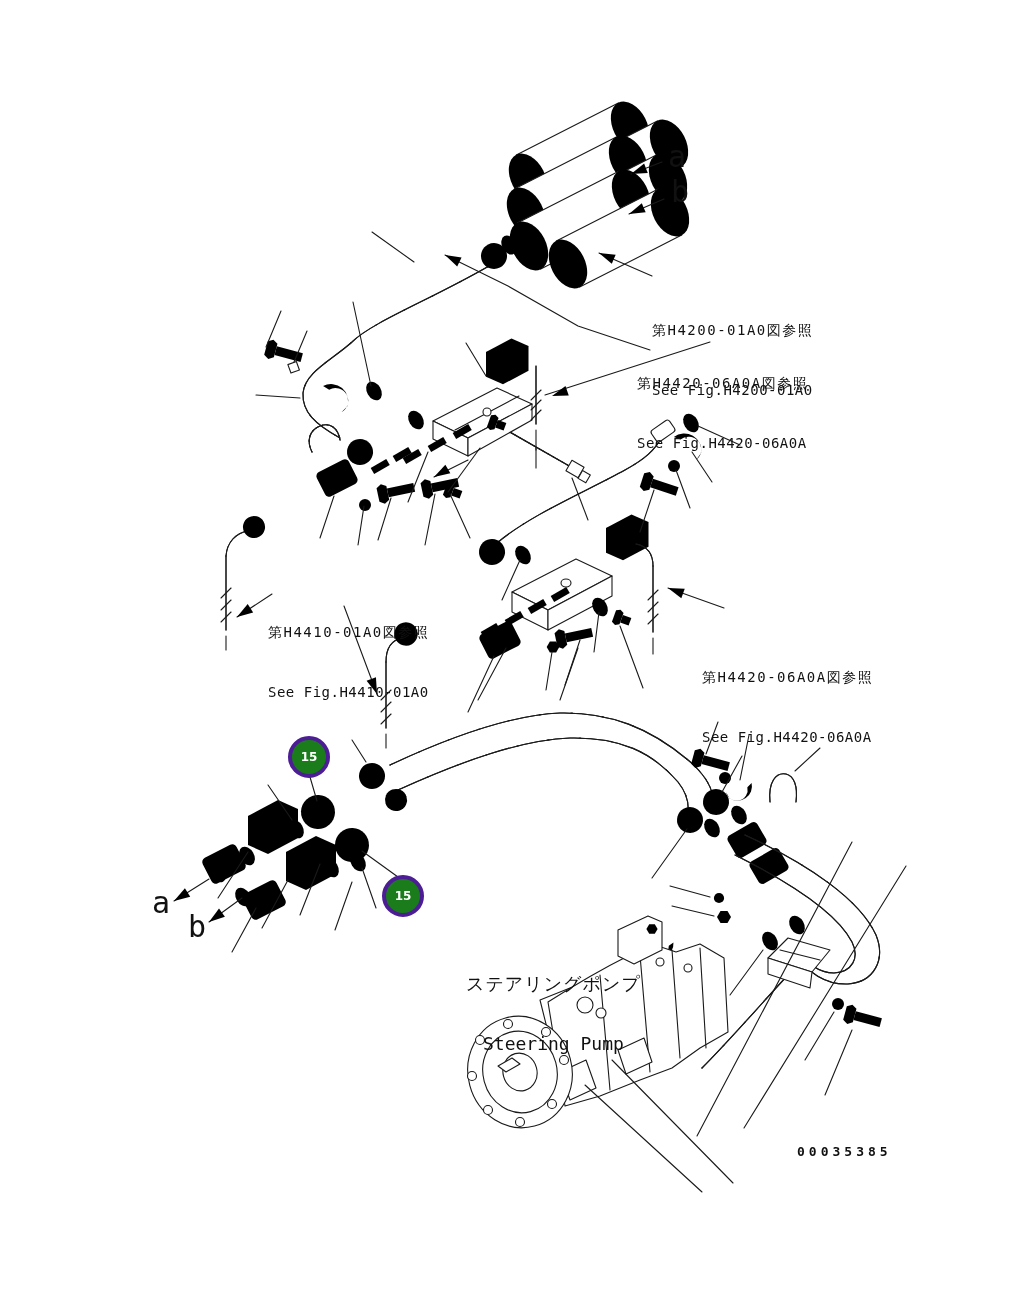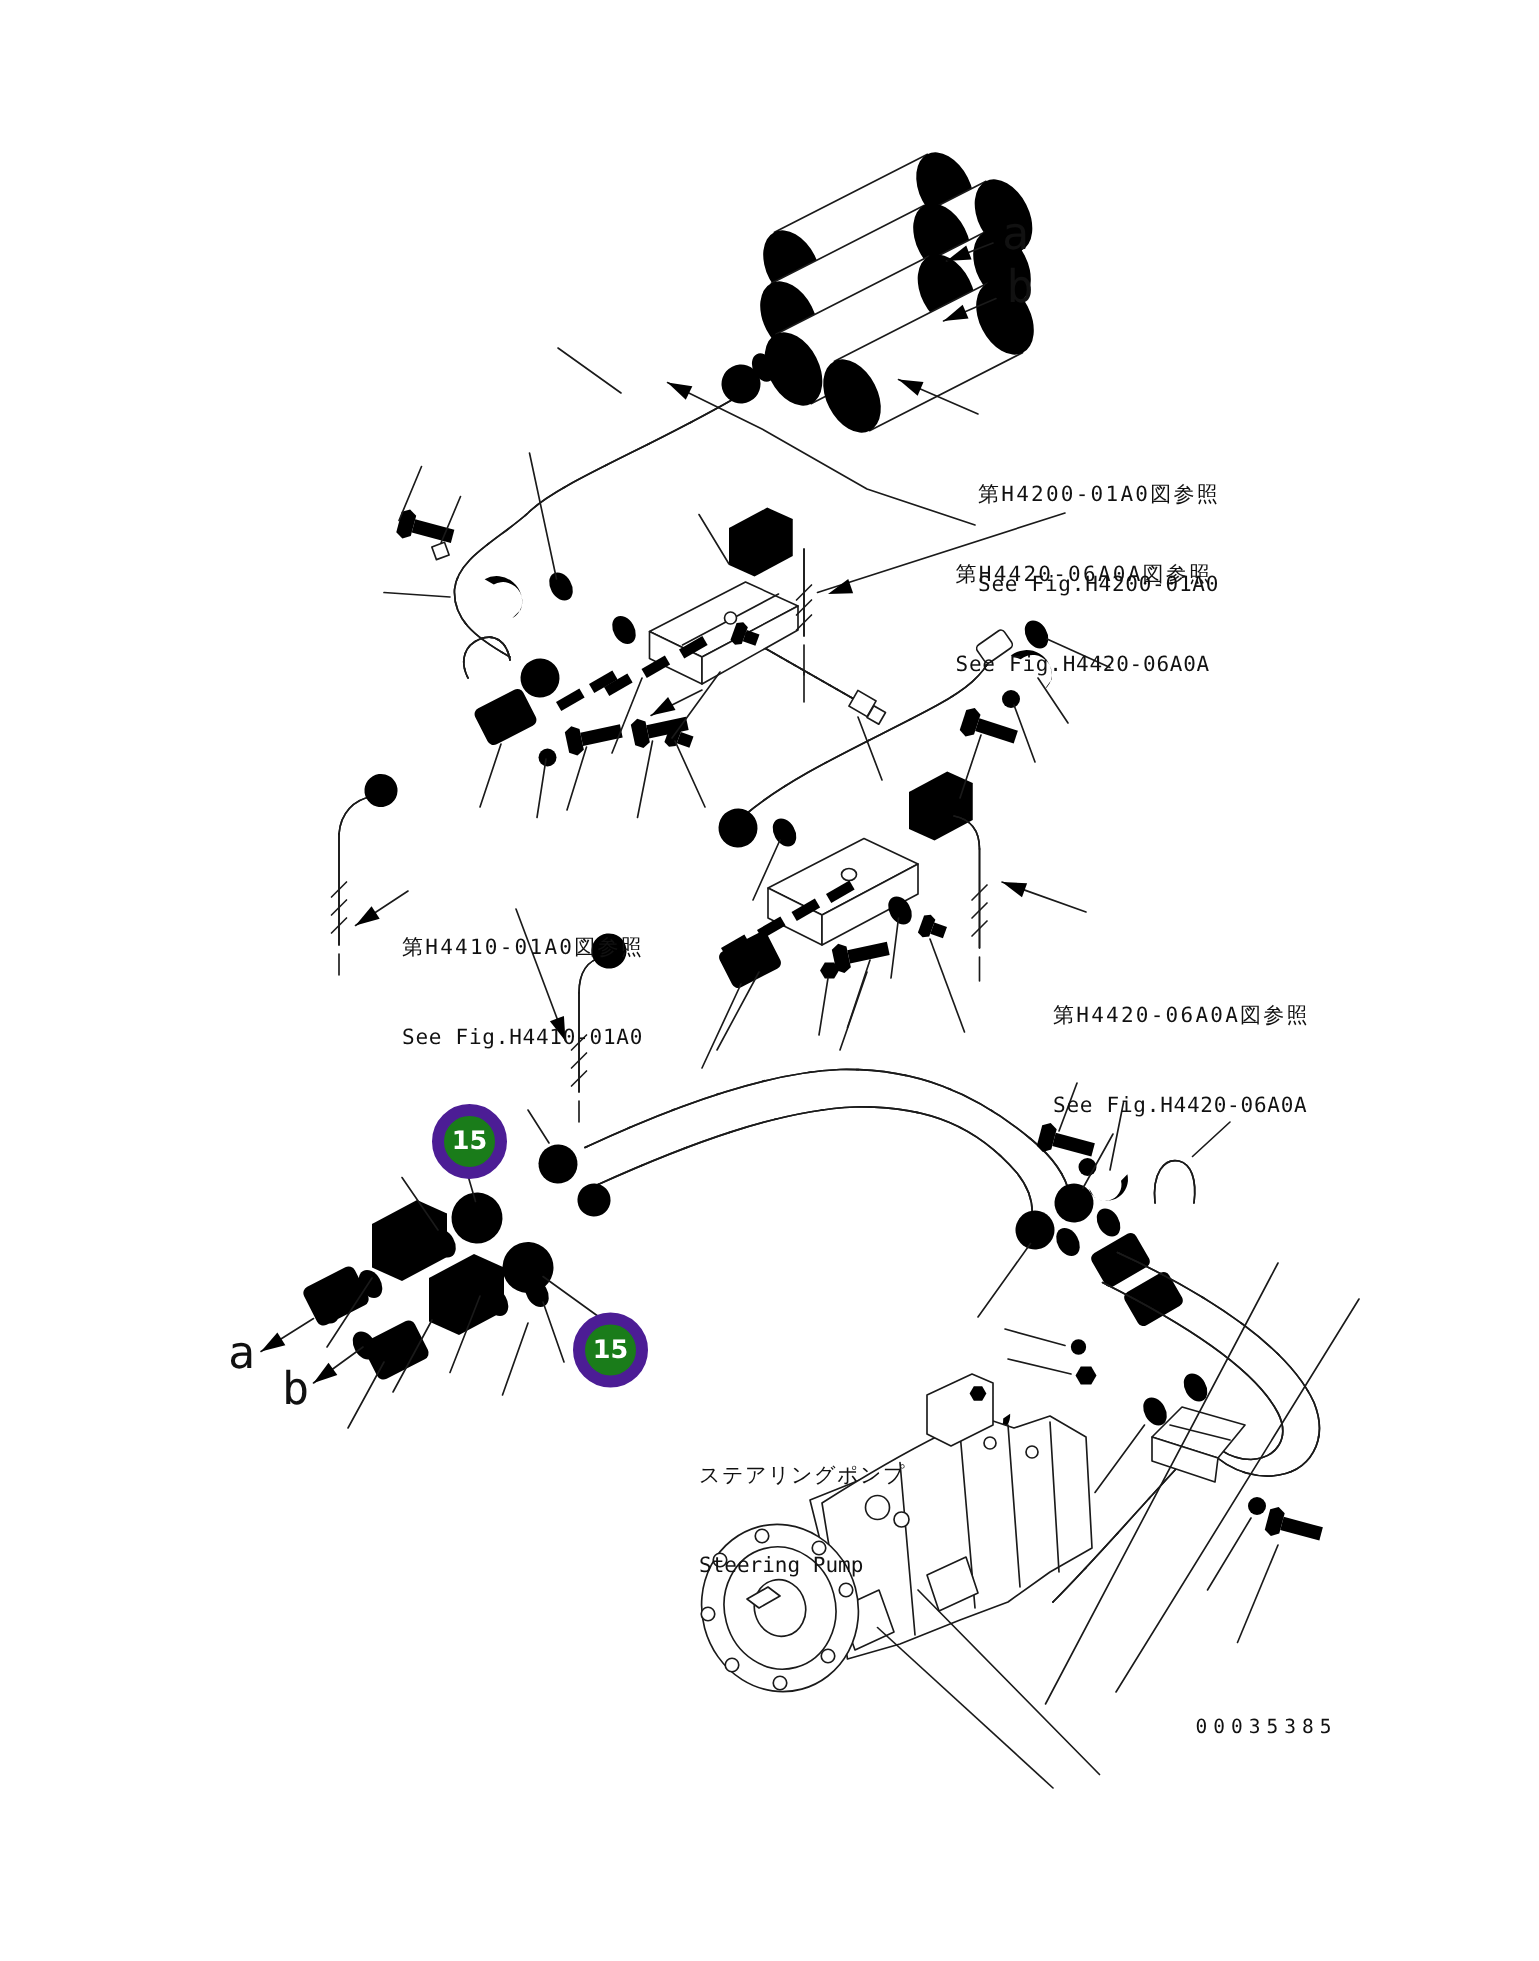--- a/index.html
+++ b/index.html
@@ -16,26 +16,26 @@
   .tubeIs{stroke:#ffffff;stroke-width:6.6;fill:none;stroke-linecap:round;}
   .seg{stroke:#1a1a1a;stroke-width:10.5;fill:none;stroke-dasharray:1.6 30;}
   .segs{stroke:#1a1a1a;stroke-width:6;fill:none;stroke-dasharray:1.4 4;}
   .ld{stroke:#1a1a1a;stroke-width:1;fill:none;}
   .tick{stroke:#1a1a1a;stroke-width:0.9;}
   
   .ref{position:absolute;font-size:14px;line-height:20px;white-space:pre;}
   .ref .jp{letter-spacing:1.5px;margin-top:17px;}
   .ref .en{letter-spacing:0.5px;}
   .viewletter{position:absolute;font-size:30px;line-height:30px;font-weight:400;}
-  .pumplabel{position:absolute;font-size:14px;line-height:20px;white-space:pre;}
+  .pumplabel{position:absolute;font-size:18px;line-height:20px;white-space:pre;text-align:center;}
   .pumplabel .jp{letter-spacing:1px;}
-  .drawnum{position:absolute;font-size:13px;letter-spacing:4px;}
+  .drawnum{position:absolute;font-size:13px;letter-spacing:4px;font-weight:bold;}
   .callout{position:absolute;width:34px;height:34px;border-radius:50%;
-           background:#1a7c1a;border:8px solid #4c1d95;display:flex;align-items:center;
-           justify-content:center;color:#fff;font-size:17px;font-weight:600;
+           background:#1a7c1a;border:4px solid #4c1d95;display:flex;align-items:center;
+           justify-content:center;color:#fff;font-size:12px;font-weight:600;
            font-family:"DejaVu Sans",sans-serif;}
 </style>
 </head>
 <body>
 
 <div id="stage">
 
 <svg id="linework" width="1026" height="1307" viewBox="0 0 1026 1307">
   <defs>
     <g id="arrow">

